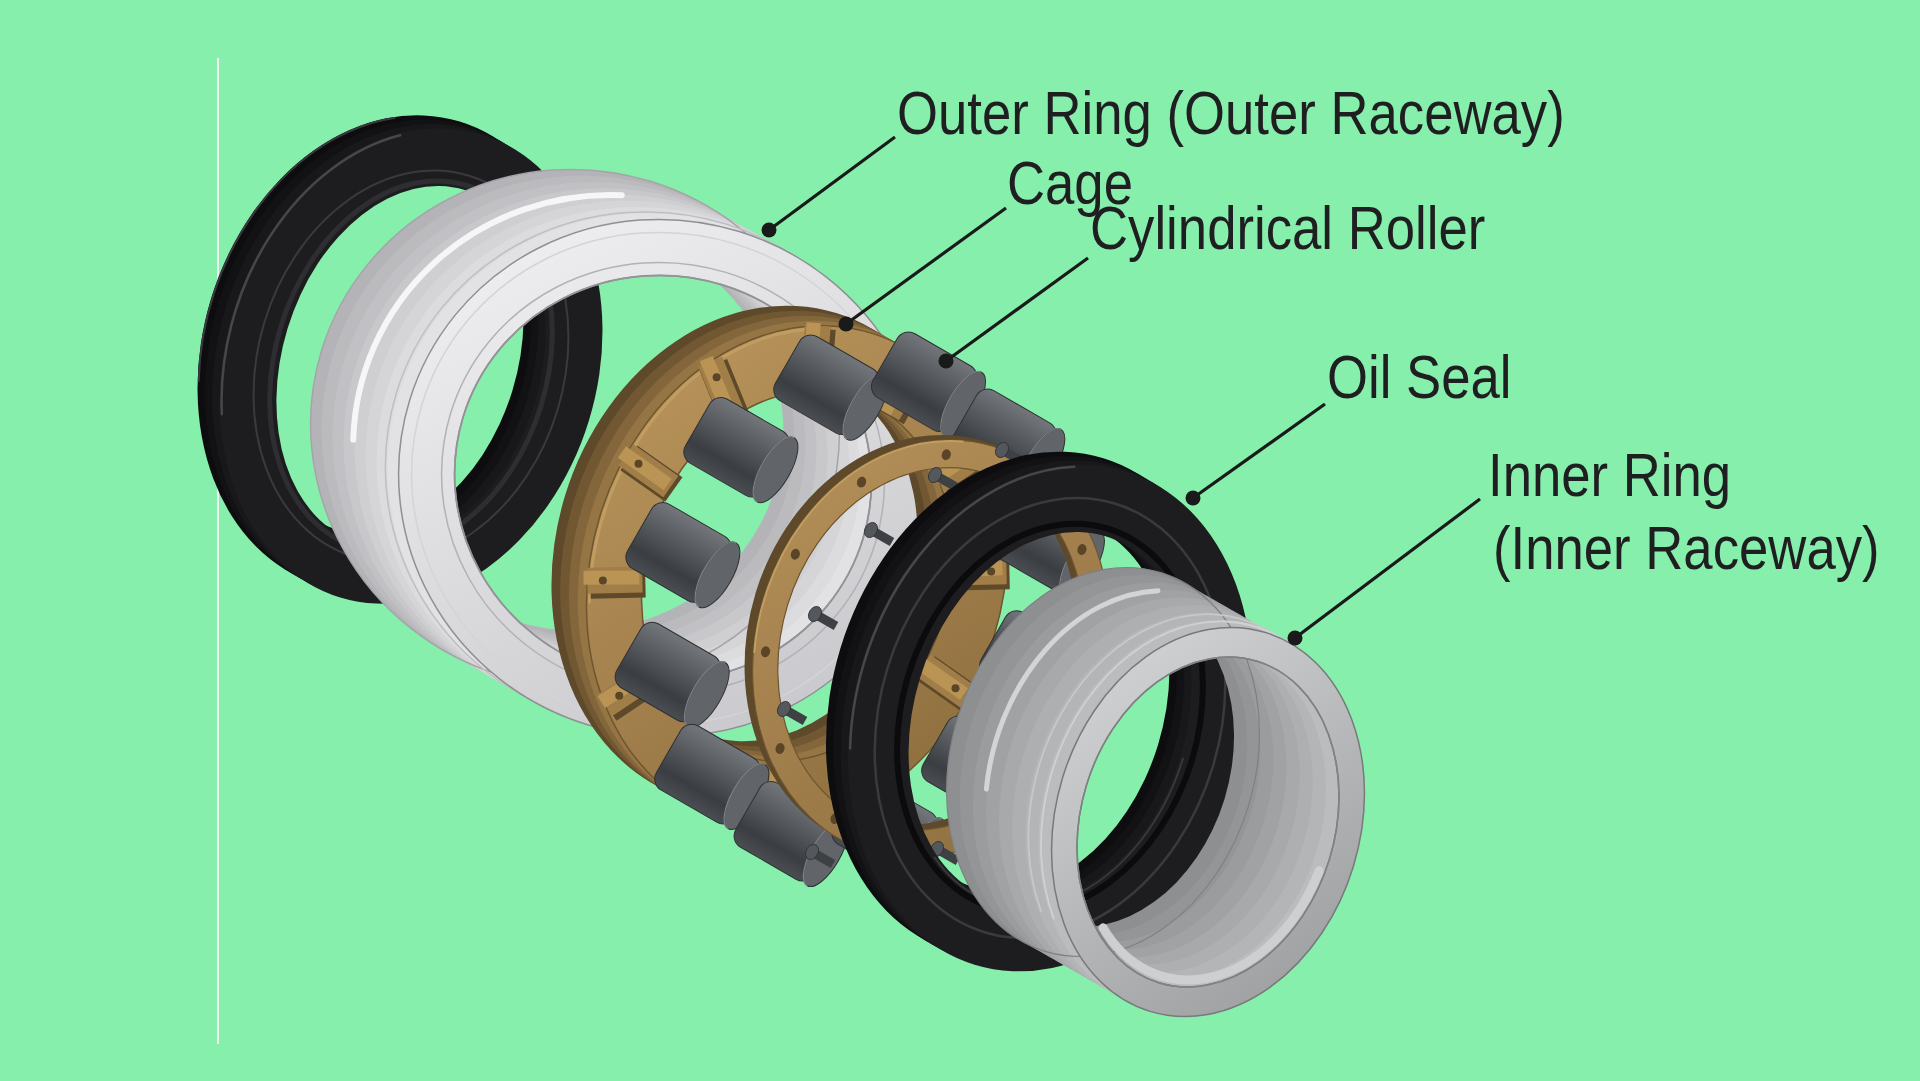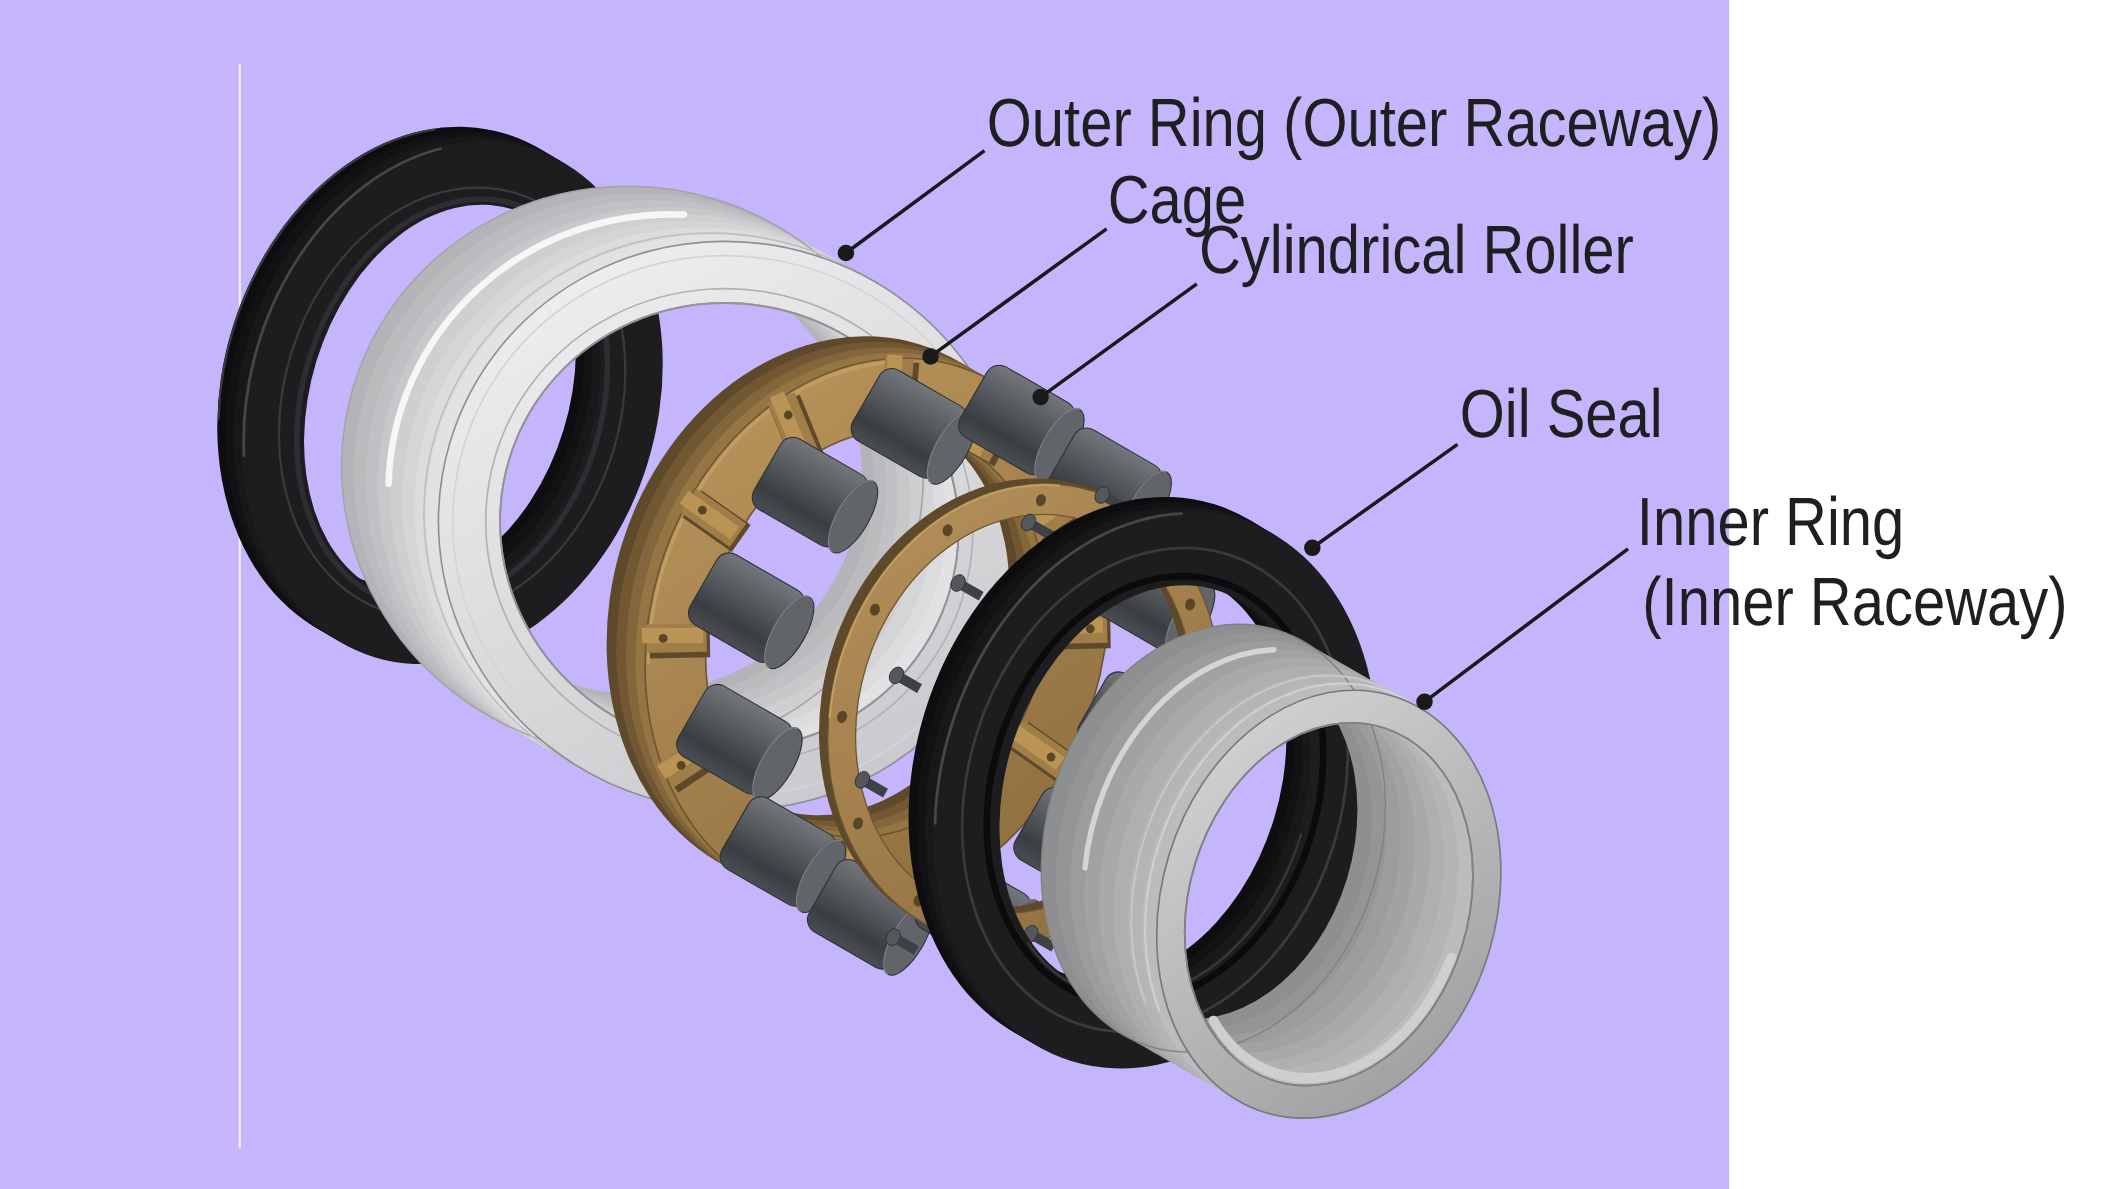--- a/index.html
+++ b/index.html
@@ -1,17 +1,17 @@
 <!DOCTYPE html>
 <html><head>
 <meta charset="utf-8">
 <style>
   html,body{margin:0;padding:0;background:#ffffff;}
   body{width:1920px;height:1081px;overflow:hidden;font-family:"Liberation Sans","DejaVu Sans",sans-serif;}
-  .stage{position:relative;width:1572px;height:1081px;background:#c4b5fd;}
+  .stage{position:relative;width:1920px;height:1081px;background:#86efac;}
   .page-edge{position:absolute;left:217px;top:58px;width:2px;height:986px;background:#f0f0f0;}
   #art{position:absolute;left:0;top:0;width:1920px;height:1081px;}
   .lbl{
     position:absolute;
     font-size:62px;
     font-weight:300;
     line-height:1;
     color:#1f1f21;
     white-space:nowrap;
     transform:scaleX(0.85);

